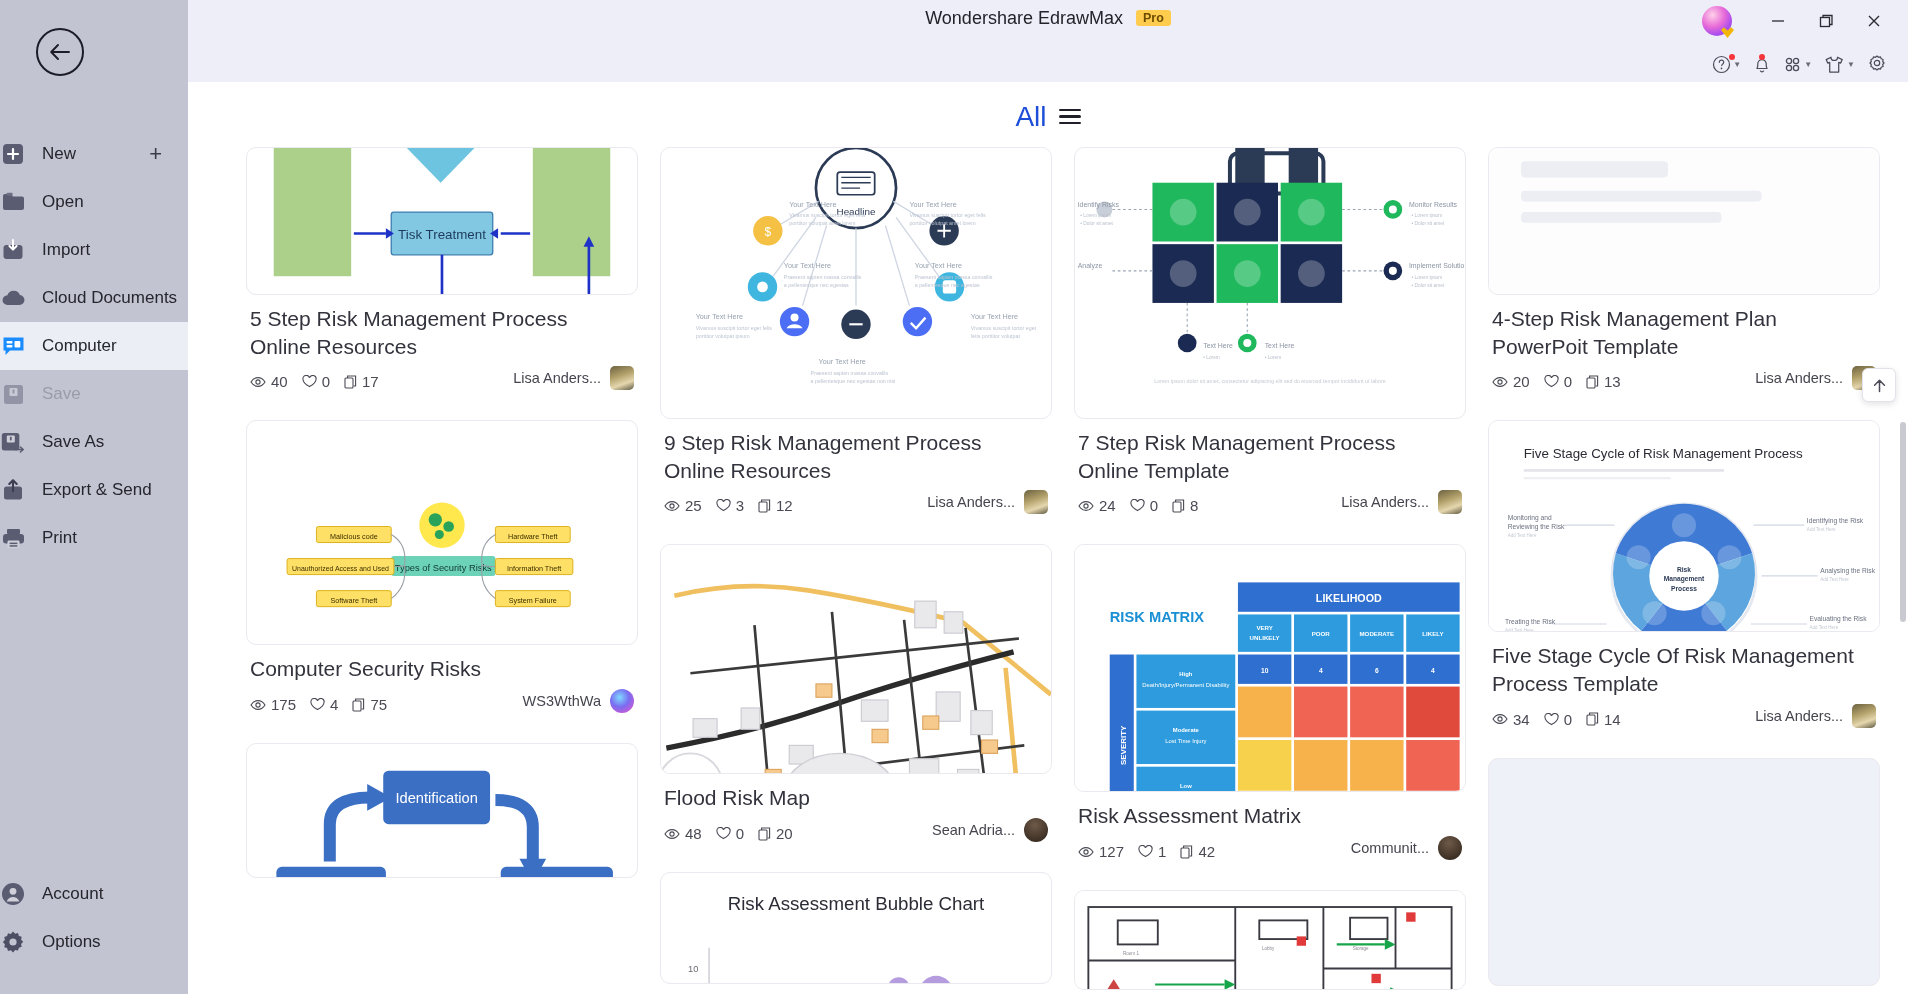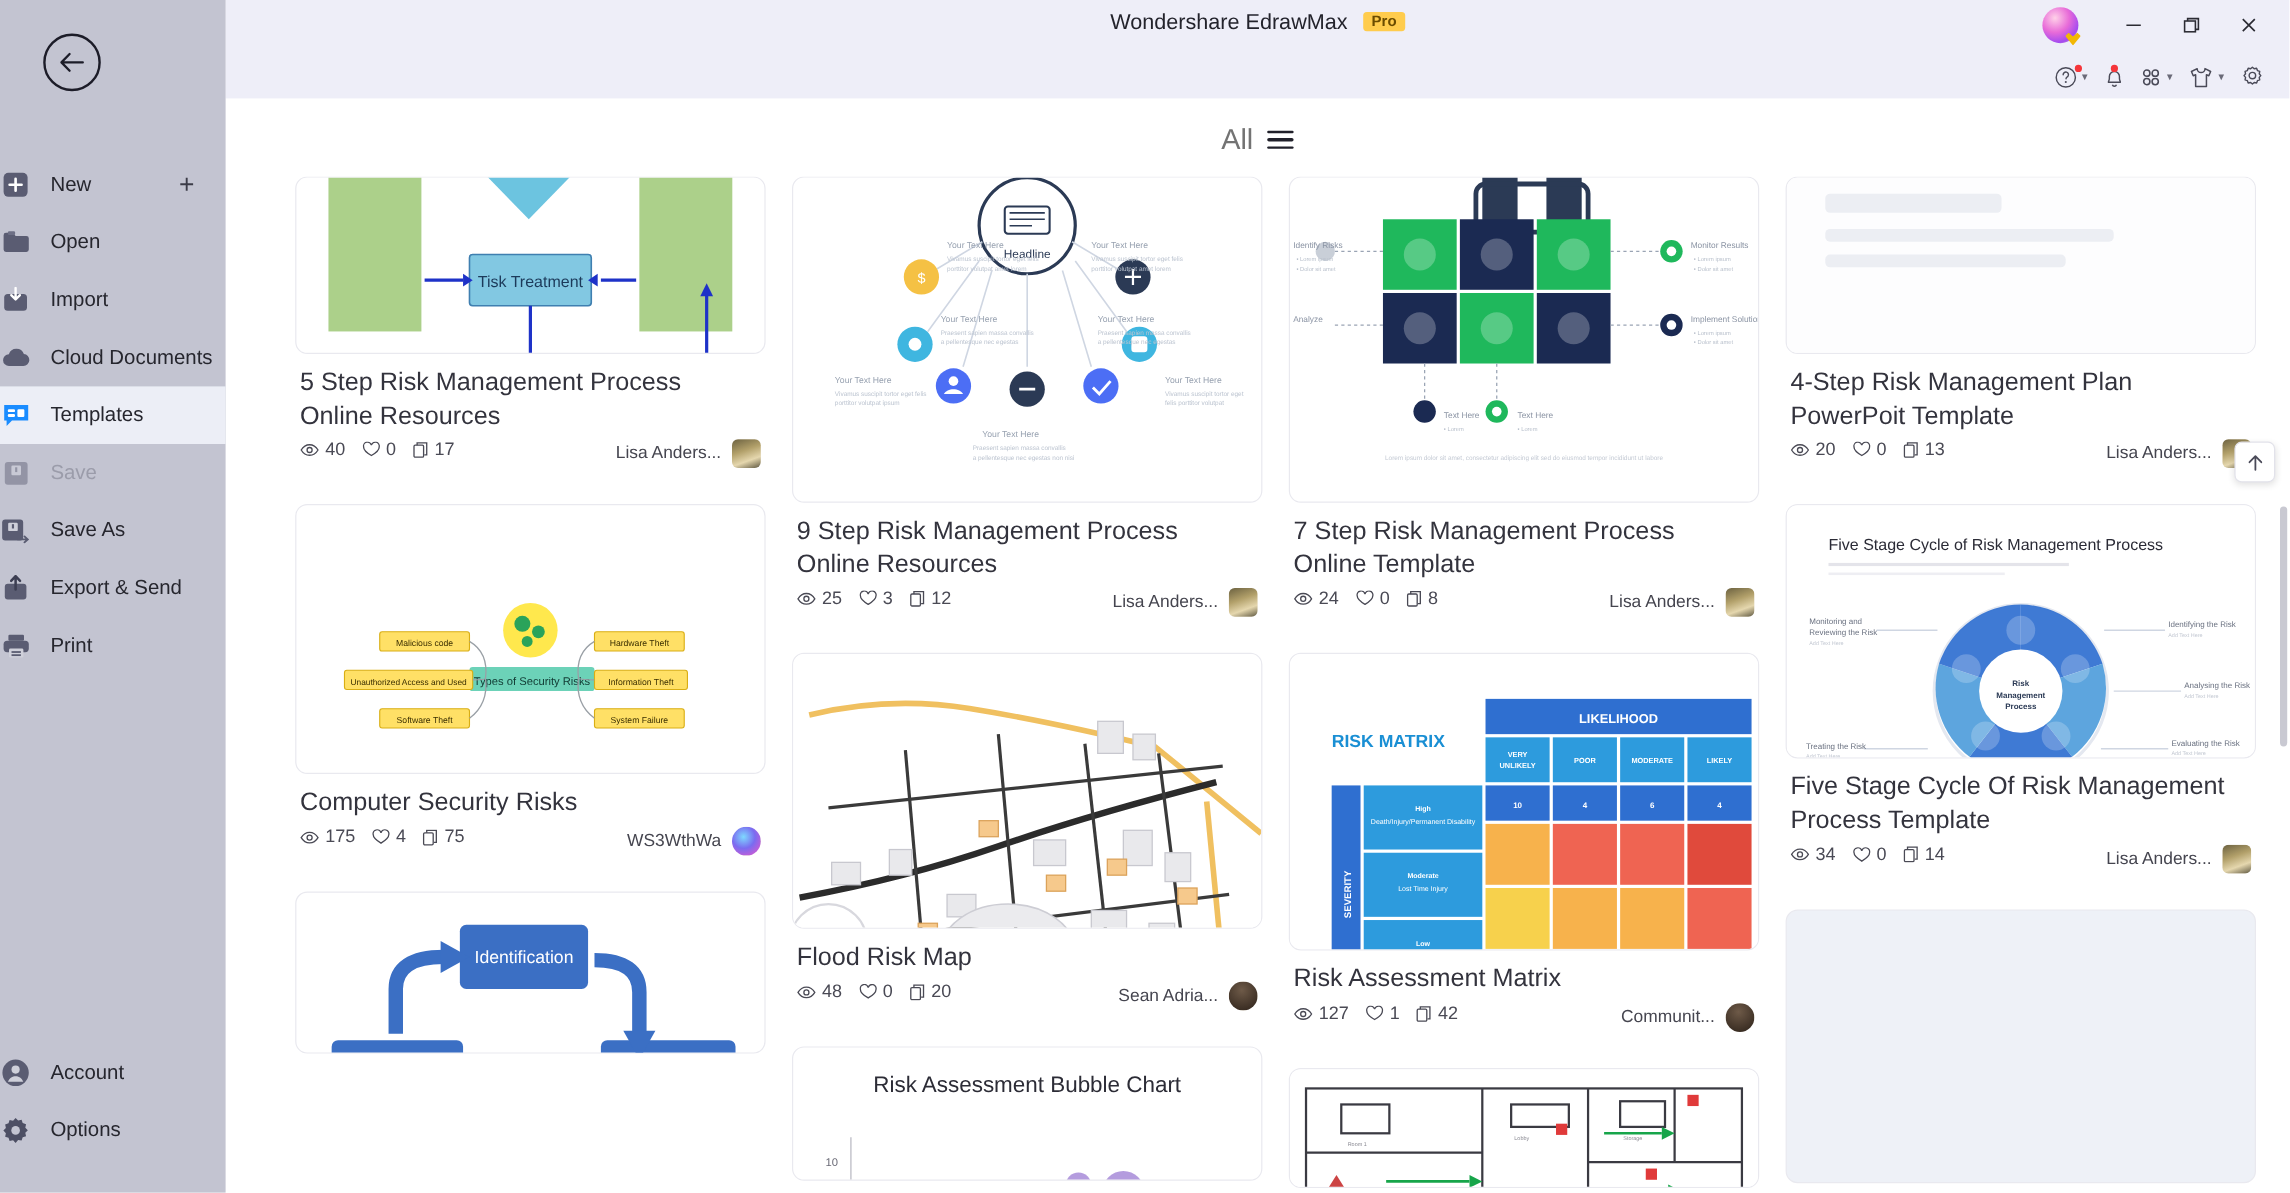--- a/index.html
+++ b/index.html
@@ -97,21 +97,21 @@
   .searchbox {
     width: 548px; height: 42px; border: 1px solid #2a2a33; border-radius: 21px;
     display: flex; align-items: center; padding: 0 18px; gap: 12px;
     background: #fff;
   }
   .searchbox input {
     border: none; outline: none; font-size: 17px; color: #20202a;
     font-family: "Liberation Sans", sans-serif; width: 100%; background: transparent;
   }
   .allfilter { display:flex; align-items:center; gap:12px; cursor:pointer; }
-  .allfilter .lbl { font-size: 24px; color: #737373; }
+  .allfilter .lbl { font-size: 28px; color: #1d4ed8; }
   .hamb { display:flex; flex-direction:column; gap:4px; }
   .hamb i { display:block; width:22px; height:2.3px; background:#20202a; border-radius:2px; }
 
   .grid {
     position: absolute; top: 65px; left: 0; right: 0; bottom: 0;
     padding: 0 28px 0 58px;
     overflow: hidden;
   }
   .cols { display: flex; gap: 22px; align-items: flex-start; }
   .col { flex: 1; display: flex; flex-direction: column; }
@@ -120,21 +120,21 @@
   .thumb {
     background:#fff; border:1px solid #e9e9ef; border-radius: 10px;
     overflow:hidden; position: relative; cursor: pointer;
   }
   .card-title {
     font-size: 21px; color: #33333d; line-height: 1.32;
     padding: 10px 4px 4px 4px;
     cursor: pointer;
   }
   .meta {
-    display:flex; align-items:flex-start; gap: 14px;
+    display:flex; align-items:flex-end; gap: 14px;
     padding: 2px 4px 22px 4px; font-size: 15px; color:#4a4a55;
   }
   .meta .m { display:flex; align-items:center; gap:5px; }
   .meta .author { margin-left:auto; display:flex; align-items:center; gap:9px; font-size:14.5px; color:#45454f;}
   .av { width:24px; height:24px; border-radius:5px; background:#c8b27a; flex:0 0 24px;
         background-image: linear-gradient(160deg,#6b6140 0%,#b2a06a 40%,#e5d7ae 70%,#5e5740 100%); }
   .av.round { border-radius:50%; background-image: radial-gradient(circle at 40% 35%,#7ed9ff 0%,#7a6cf0 45%,#f053c8 100%); }
   .av.dark { border-radius:50%; background-image: radial-gradient(circle at 45% 30%,#6e5a48,#2b2018); }
 
   
@@ -229,21 +229,21 @@
 
       <div class="nav-item active">
         <span class="ic">
           <svg width="23" height="22" viewBox="0 0 23 22">
               <path d="M1.5 2.5h20v13H8l-4.5 4.5V15.5h-2z" fill="#1a8cff"></path>
               <rect x="4.5" y="6" width="6" height="2.4" rx="1" fill="#fff"></rect>
               <rect x="4.5" y="10" width="6" height="2.4" rx="1" fill="#fff"></rect>
               <rect x="12.5" y="6" width="5.8" height="6.4" rx="1" fill="#fff"></rect>
             </svg>
         </span>
-        <span>Templates</span>
+        <span>Computer</span>
       </div>
 
       <div class="nav-item disabled">
         <span class="ic">
           <svg width="21" height="21" viewBox="0 0 21 21">
               <rect x="1" y="1" width="19" height="19" rx="2.5" fill="#5a5c72"></rect>
               <rect x="6.5" y="4" width="8" height="8" rx="1" fill="#cfd0da"></rect>
               <rect x="9.6" y="5.4" width="1.8" height="4" fill="#5a5c72"></rect>
             </svg>
         </span>

